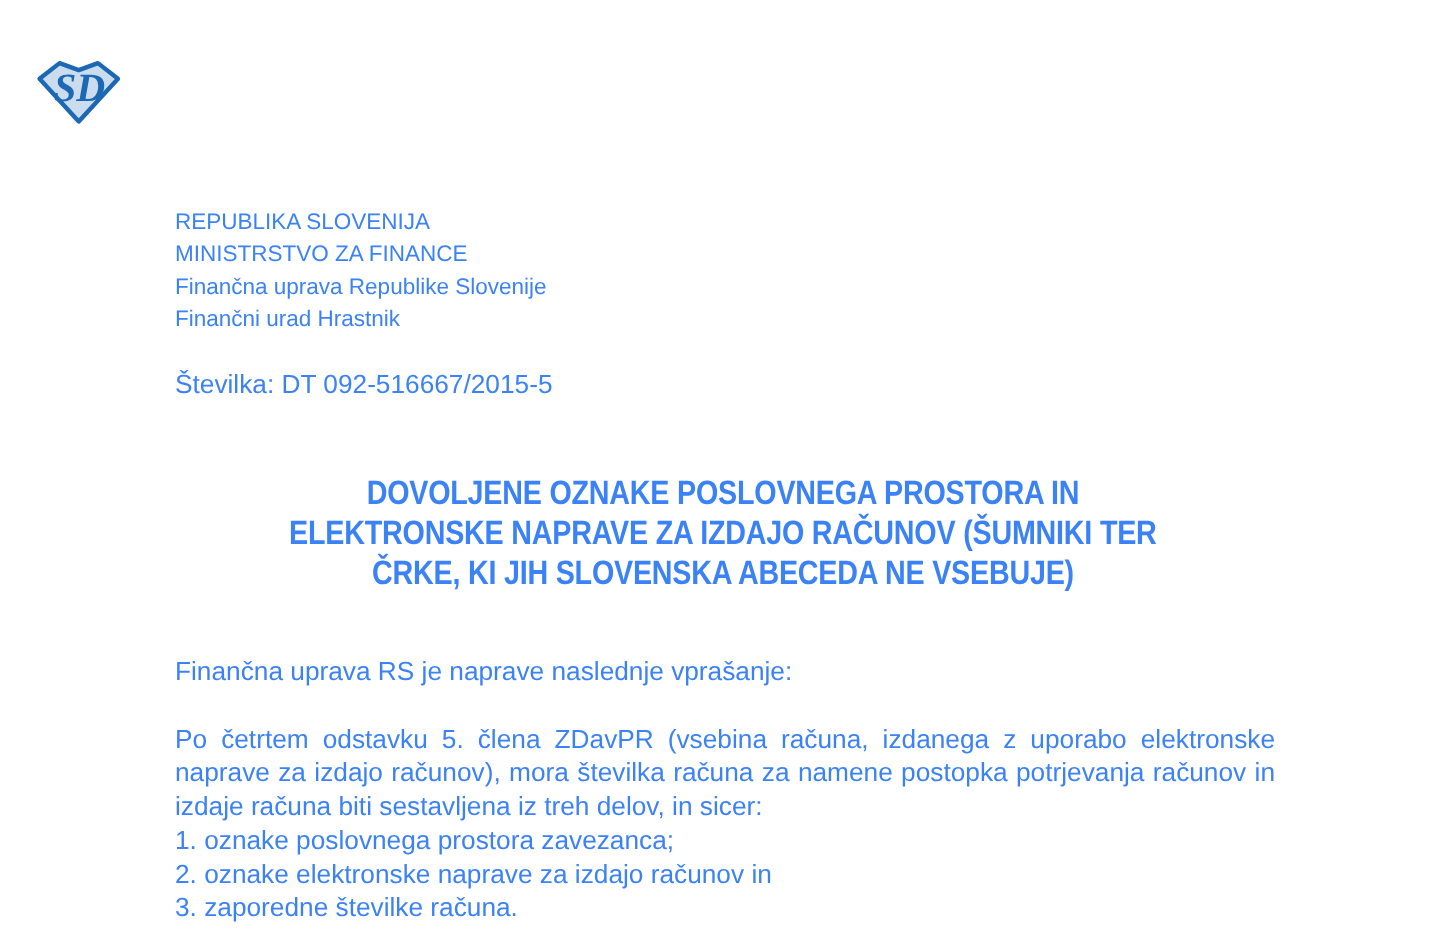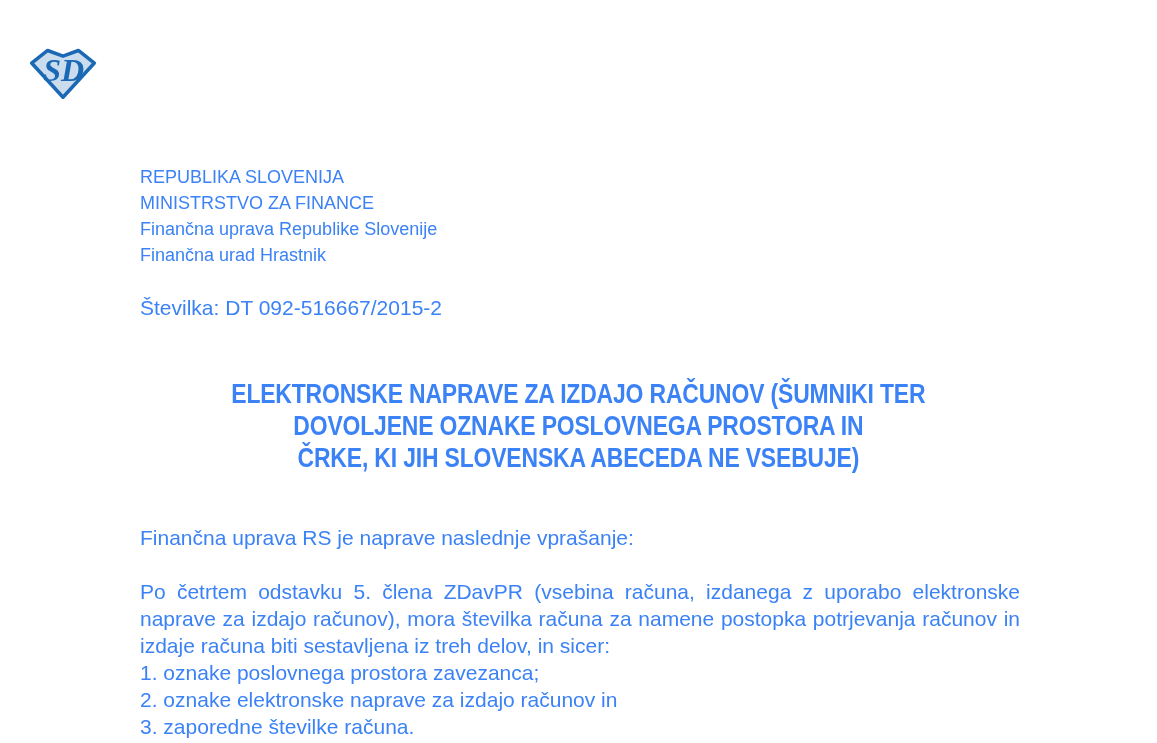--- a/index.html
+++ b/index.html
@@ -91,30 +91,30 @@
     <svg viewBox="0 0 100 76" width="70" height="53" xmlns="http://www.w3.org/2000/svg">
       <path d="M 5,23 L 28,5 L 50,13 L 72,5 L 95,23 L 50,72 Z" fill="#cadcee" stroke="#1b69b4" stroke-width="5" stroke-linejoin="round"></path>
       <text x="51" y="49" text-anchor="middle" font-family="'Liberation Serif', serif" font-size="46" font-weight="bold" font-style="italic" fill="#1b69b4">SD</text>
     </svg>
   </div>
 
   <div class="header-block">
     <div>REPUBLIKA SLOVENIJA</div>
     <div>MINISTRSTVO ZA FINANCE</div>
     <div>Finančna uprava Republike Slovenije</div>
-    <div>Finančna urad Hrastnik</div>
+    <div>Finančni urad Hrastnik</div>
   </div>
 
   <div class="meta-block">
-    <div><span>Številka:</span> <span>DT 092-516667/2015-2</span></div>
+    <div><span>Številka:</span> <span>DT 092-516667/2015-5</span></div>
   </div>
 
   <div class="title-block">
+    <div class="title-line"><span>DOVOLJENE OZNAKE POSLOVNEGA PROSTORA IN</span></div>
     <div class="title-line"><span>ELEKTRONSKE NAPRAVE ZA IZDAJO RAČUNOV (ŠUMNIKI TER</span></div>
-    <div class="title-line"><span>DOVOLJENE OZNAKE POSLOVNEGA PROSTORA IN</span></div>
     <div class="title-line"><span>ČRKE, KI JIH SLOVENSKA ABECEDA NE VSEBUJE)</span></div>
   </div>
 
   <div class="body-block">
     <p class="intro">Finančna uprava RS je naprave naslednje vprašanje:</p>
     <p class="question">Po četrtem odstavku 5. člena ZDavPR (vsebina računa, izdanega z uporabo elektronske naprave za izdajo računov), mora številka računa za namene postopka potrjevanja računov in izdaje računa biti sestavljena iz treh delov, in sicer:</p>
     <div class="list">
       <div class="list-item">1. oznake poslovnega prostora zavezanca;</div>
       <div class="list-item">2. oznake elektronske naprave za izdajo računov in</div>
       <div class="list-item">3. zaporedne številke računa.</div>

